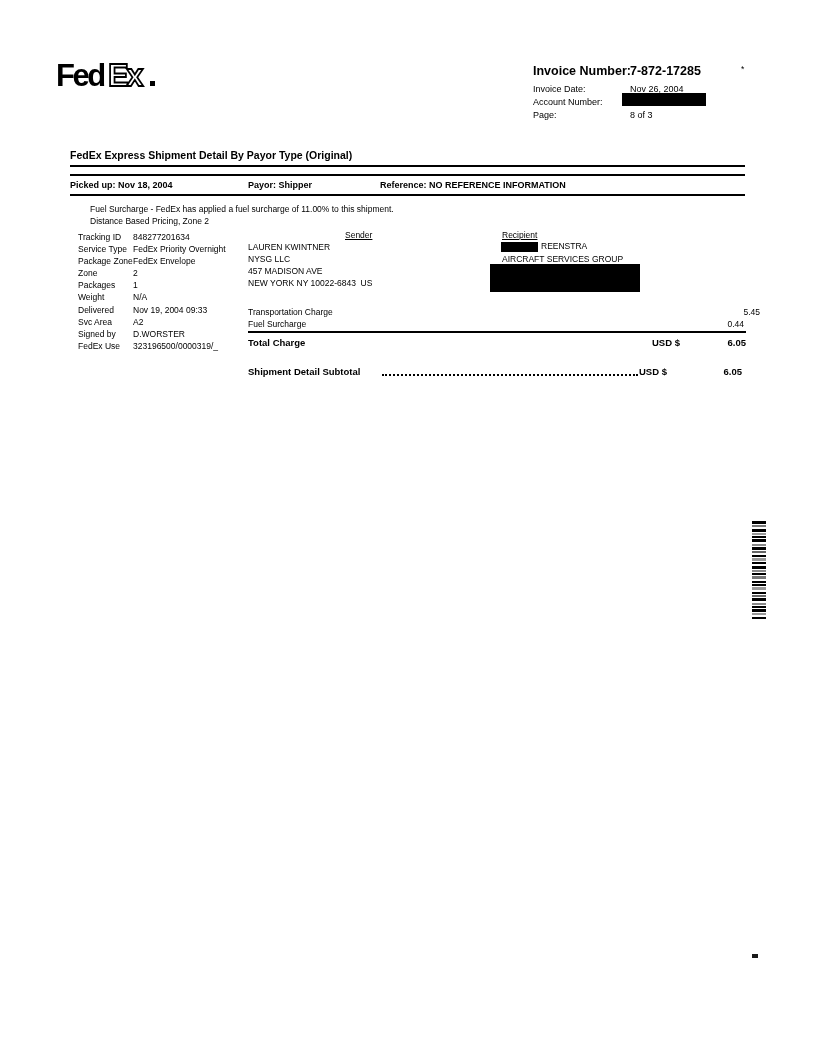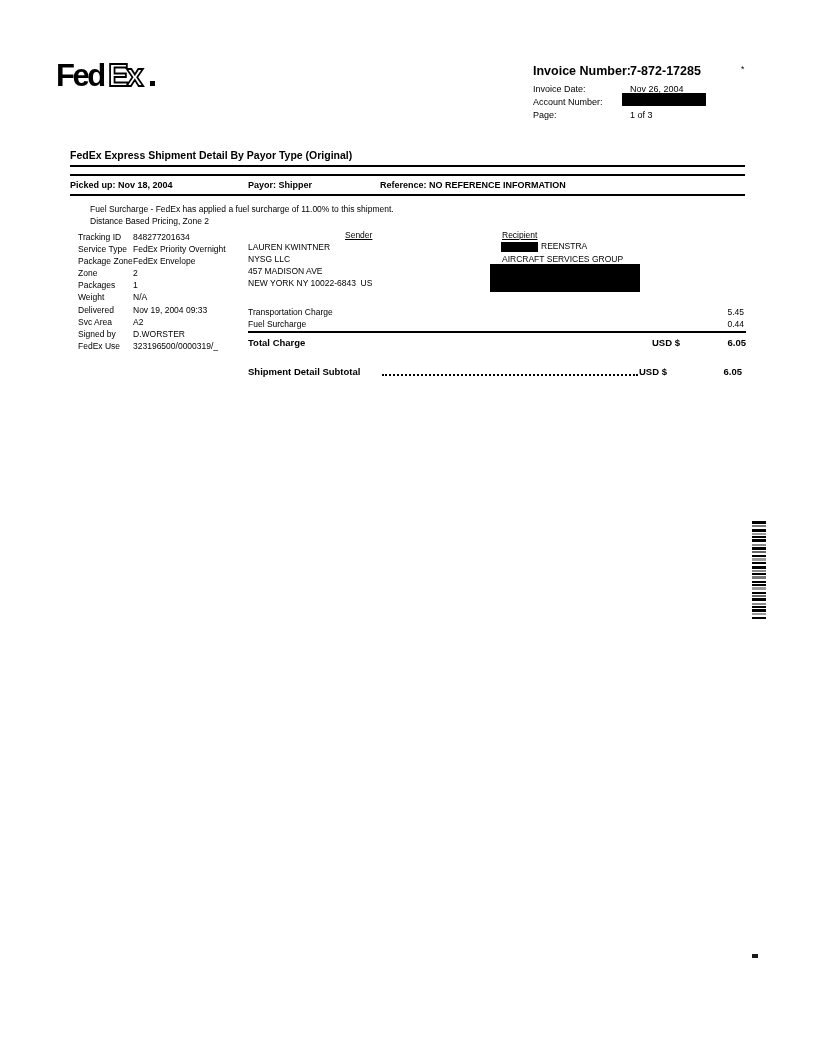--- a/index.html
+++ b/index.html
@@ -51,21 +51,21 @@
 <div class="abs meta-value fs12 b" style="top:64px;">7-872-17285</div>
 <div class="abs fs8" style="left:741px;top:64px;">*</div>
 
 <div class="abs meta-label fs9" style="top:84px;">Invoice Date:</div>
 <div class="abs meta-value fs9" style="top:84px;">Nov 26, 2004</div>
 
 <div class="abs meta-label fs9" style="top:97px;">Account Number:</div>
 <div class="redact" style="left:622px;top:93px;width:84px;height:13px;"></div>
 
 <div class="abs meta-label fs9" style="top:110px;">Page:</div>
-<div class="abs meta-value fs9" style="top:110px;">1 of 3</div>
+<div class="abs meta-value fs9" style="top:110px;">8 of 3</div>
 
 <div class="abs fs10 b" style="left:70px;top:149px;">FedEx Express Shipment Detail By Payor Type (Original)</div>
 <div class="rule" style="left:70px;top:165px;width:675px;height:2px;"></div>
 
 <div class="rule" style="left:70px;top:174px;width:675px;height:2px;"></div>
 <div class="abs fs9 b" style="left:70px;top:180px;">Picked up: Nov 18, 2004</div>
 <div class="abs fs9 b" style="left:248px;top:180px;">Payor: Shipper</div>
 <div class="abs fs9 b" style="left:380px;top:180px;">Reference: NO REFERENCE INFORMATION</div>
 <div class="rule" style="left:70px;top:194px;width:675px;height:2px;"></div>
 
@@ -95,21 +95,21 @@
 
 <div class="abs addr-line addr-head" style="left:502px;top:230px;">Recipient</div>
 <div class="abs recip-line1" style="left:501px;top:241px;">
   <div class="box"></div>
   <span class="addr-line">REENSTRA</span>
 </div>
 <div class="abs addr-line" style="left:502px;top:254px;">AIRCRAFT SERVICES GROUP</div>
 <div class="redact" style="left:490px;top:264px;width:150px;height:28px;"></div>
 
 <div class="abs fs8" style="left:248px;top:307px;">Transportation Charge</div>
-<div class="abs fs8" style="right:72px;top:307px;">5.45</div>
+<div class="abs fs8" style="right:56px;top:307px;">5.45</div>
 <div class="abs fs8" style="left:248px;top:319px;">Fuel Surcharge</div>
 <div class="abs fs8" style="right:72px;top:319px;">0.44</div>
 <div class="rule" style="left:248px;top:331px;width:498px;height:1.5px;"></div>
 <div class="abs fs95 b" style="left:248px;top:337px;">Total Charge</div>
 <div class="abs fs95 b" style="left:652px;top:337px;">USD $</div>
 <div class="abs fs95 b" style="right:70px;top:337px;">6.05</div>
 
 <div class="abs fs95 b" style="left:248px;top:366px;">Shipment Detail Subtotal</div>
 <div class="leader" style="left:382px;top:374px;width:256px;"></div>
 <div class="abs fs95 b" style="left:639px;top:366px;">USD $</div>

